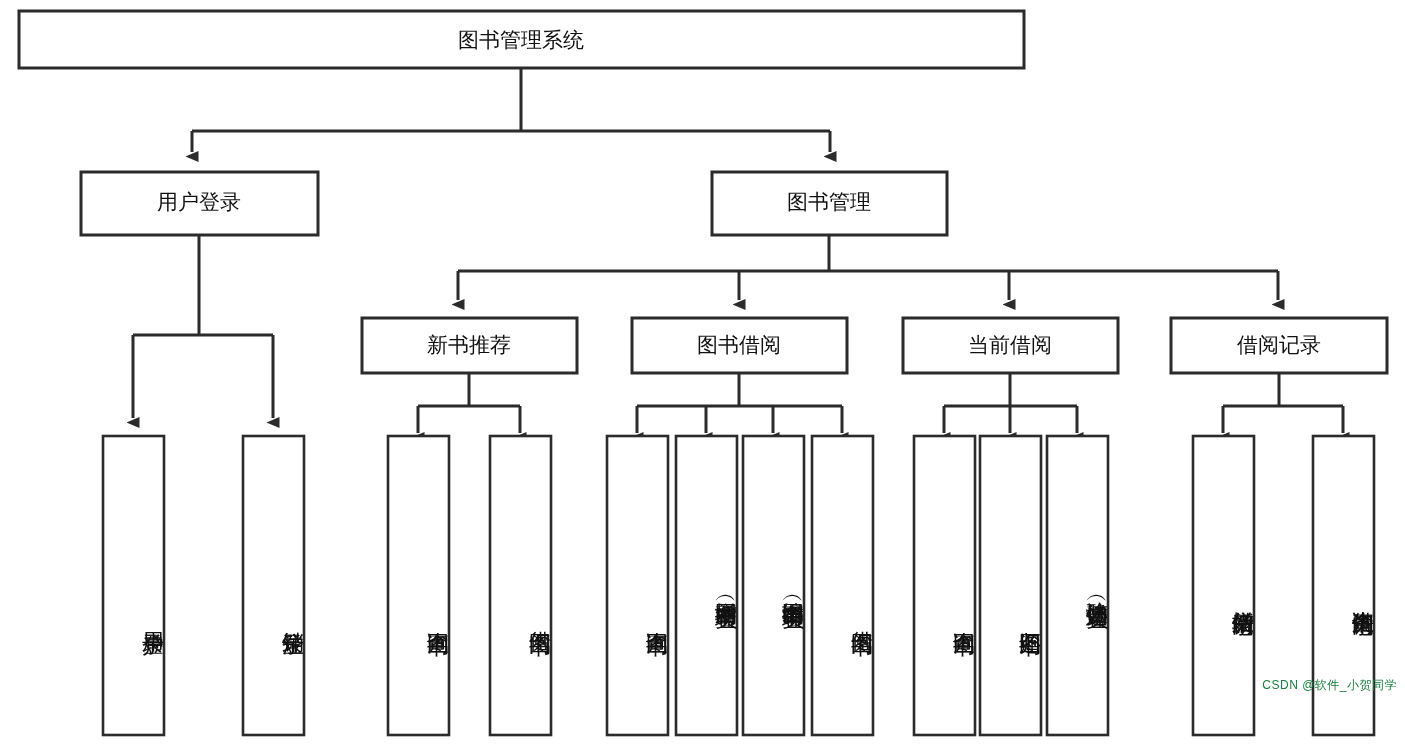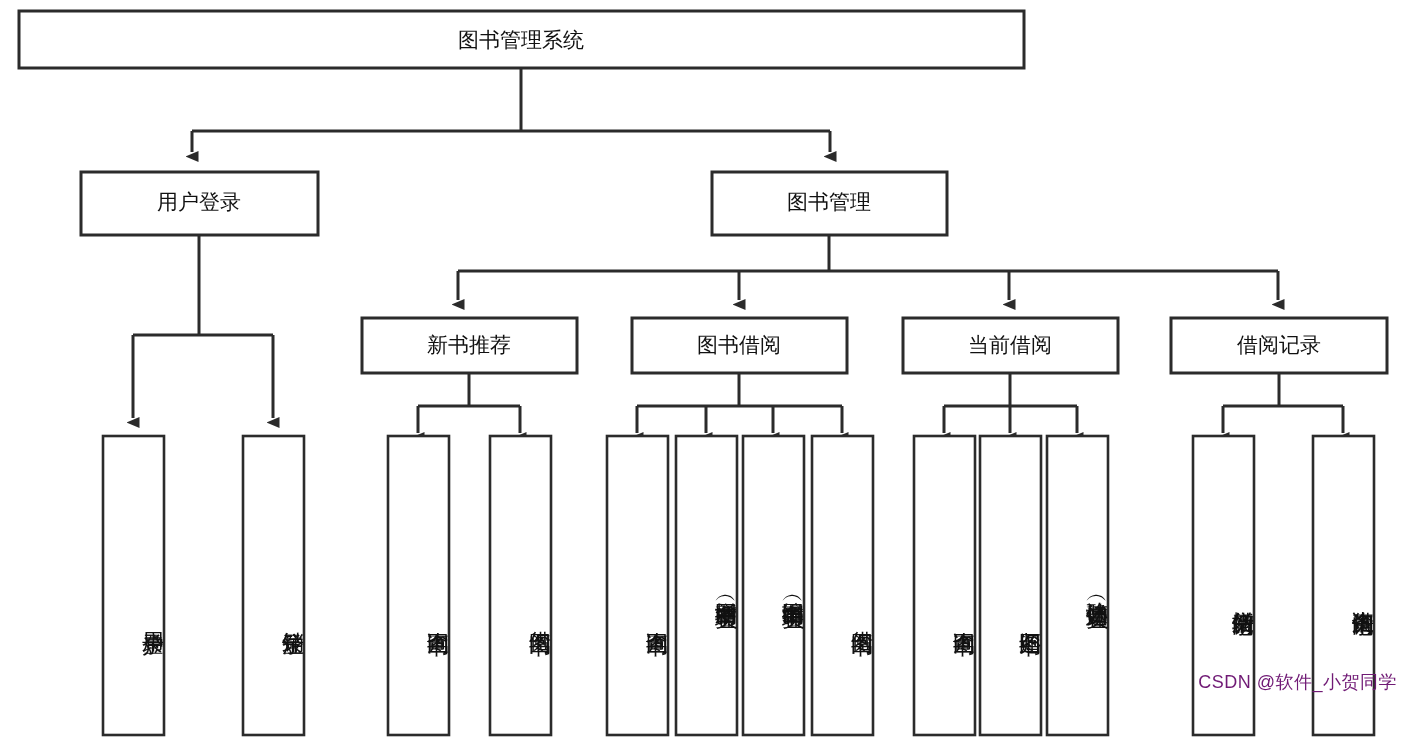--- a/index.html
+++ b/index.html
@@ -61,22 +61,22 @@
     color: #111111;
     letter-spacing: 1px;
     white-space: nowrap;
     pointer-events: none;
   }
   .watermark {
     position: absolute;
     right: 8px;
     bottom: 4px;
     font-family: "Liberation Sans", "DejaVu Sans", sans-serif;
-    font-size: 18px;
-    color: #701a75;
+    font-size: 12px;
+    color: #15803d;
     letter-spacing: 0.5px;
     white-space: nowrap;
   }
 </style>
 </head>
 <body>
 
 <div id="diagram-root">
 
   <svg class="diagram" width="1405" height="747" viewBox="0 0 1405 747">

